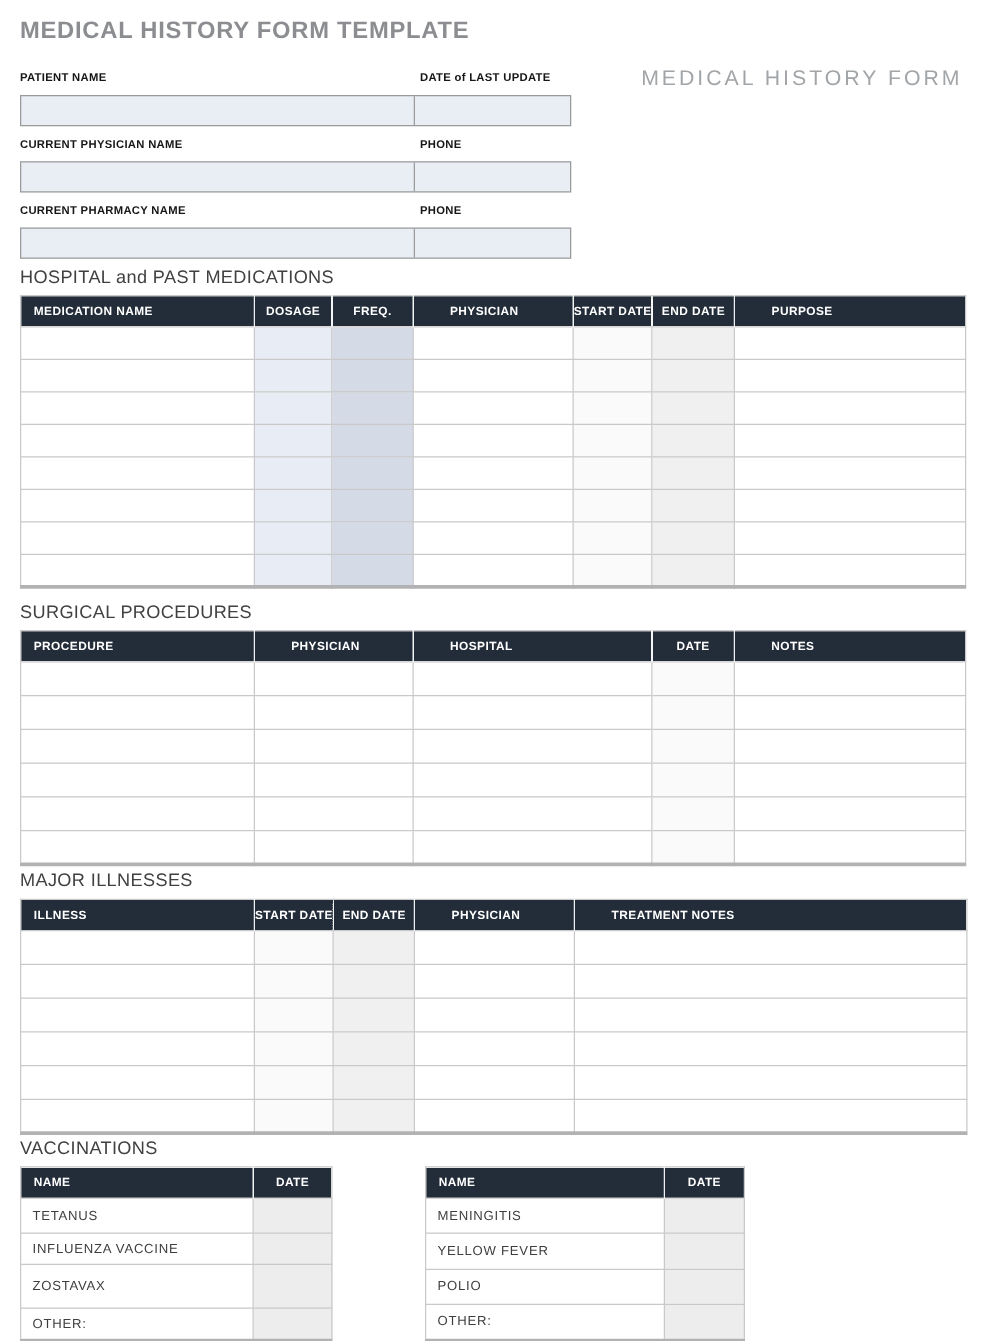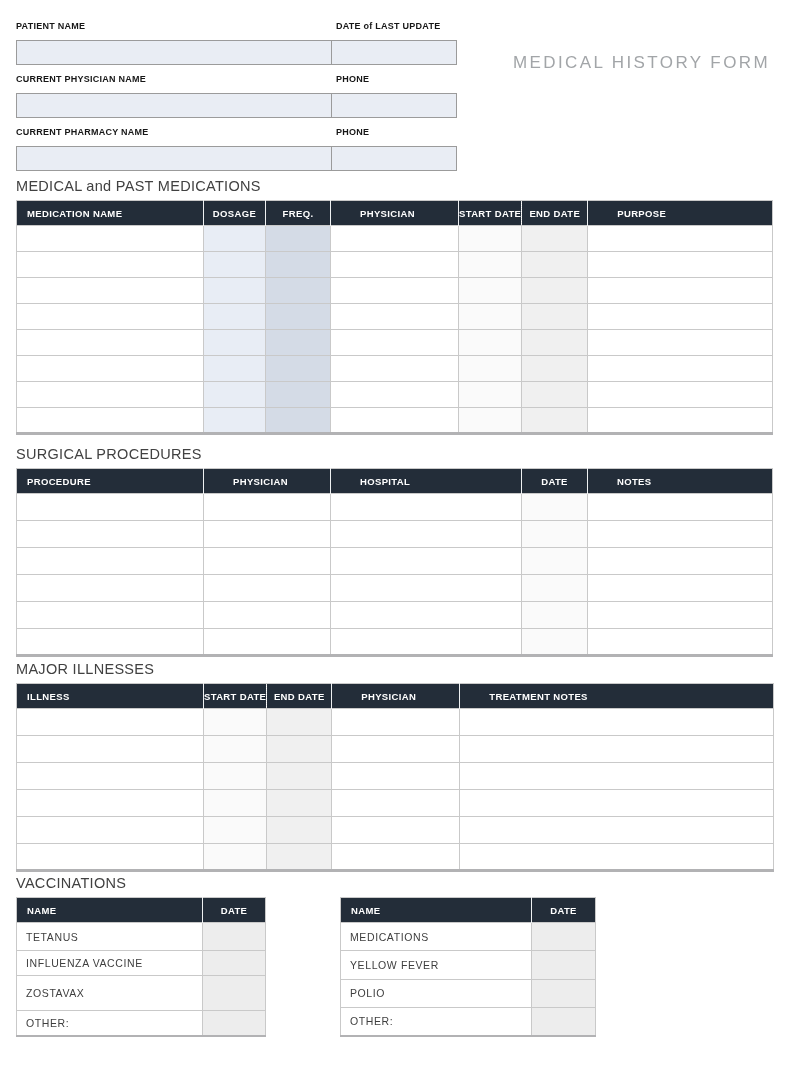--- a/index.html
+++ b/index.html
@@ -103,20 +103,21 @@
     letter-spacing:.6px;padding-left:9px;
     white-space:nowrap;
   }
   .vacc-row{display:flex;gap:74px;}
 </style>
 </head>
 <body>
 
 <div class="page">
 
+  <div class="page-title">MEDICAL HISTORY FORM TEMPLATE</div>
   <div class="watermark">MEDICAL HISTORY FORM</div>
 
   <div class="fields">
 
     <div class="field-labels first">
       <span class="field-label">PATIENT NAME</span>
       <span class="field-label right">DATE of LAST UPDATE</span>
     </div>
     <div class="field-box">
       <div class="seg-left"></div>
@@ -136,21 +137,21 @@
       <span class="field-label">CURRENT PHARMACY NAME</span>
       <span class="field-label right">PHONE</span>
     </div>
     <div class="field-box">
       <div class="seg-left"></div>
       <div class="seg-right"></div>
     </div>
 
   </div>
 
-  <div class="section-title st-meds">MEDICAL and PAST MEDICATIONS</div>
+  <div class="section-title st-meds">HOSPITAL and PAST MEDICATIONS</div>
   <table class="grid">
       <colgroup>
         <col style="width: 187px;">
         <col style="width: 62px;">
         <col style="width: 65px;">
         <col style="width: 128px;">
         <col style="width: 63px;">
         <col style="width: 66px;">
         <col style="width: 185px;">
       </colgroup>
@@ -407,21 +408,21 @@
           <col style="width: 64px;">
         </colgroup>
         <thead>
           <tr>
             <th>NAME</th>
             <th class="center">DATE</th>
           </tr>
         </thead>
         <tbody>
           <tr style="height: 25px;">
-            <td class="label-cell">MEDICATIONS</td>
+            <td class="label-cell">MENINGITIS</td>
             <td class="c-vacc"></td>
           </tr>
           <tr style="height: 25px;">
             <td class="label-cell">YELLOW FEVER</td>
             <td class="c-vacc"></td>
           </tr>
           <tr style="height: 25px;">
             <td class="label-cell">POLIO</td>
             <td class="c-vacc"></td>
           </tr>

